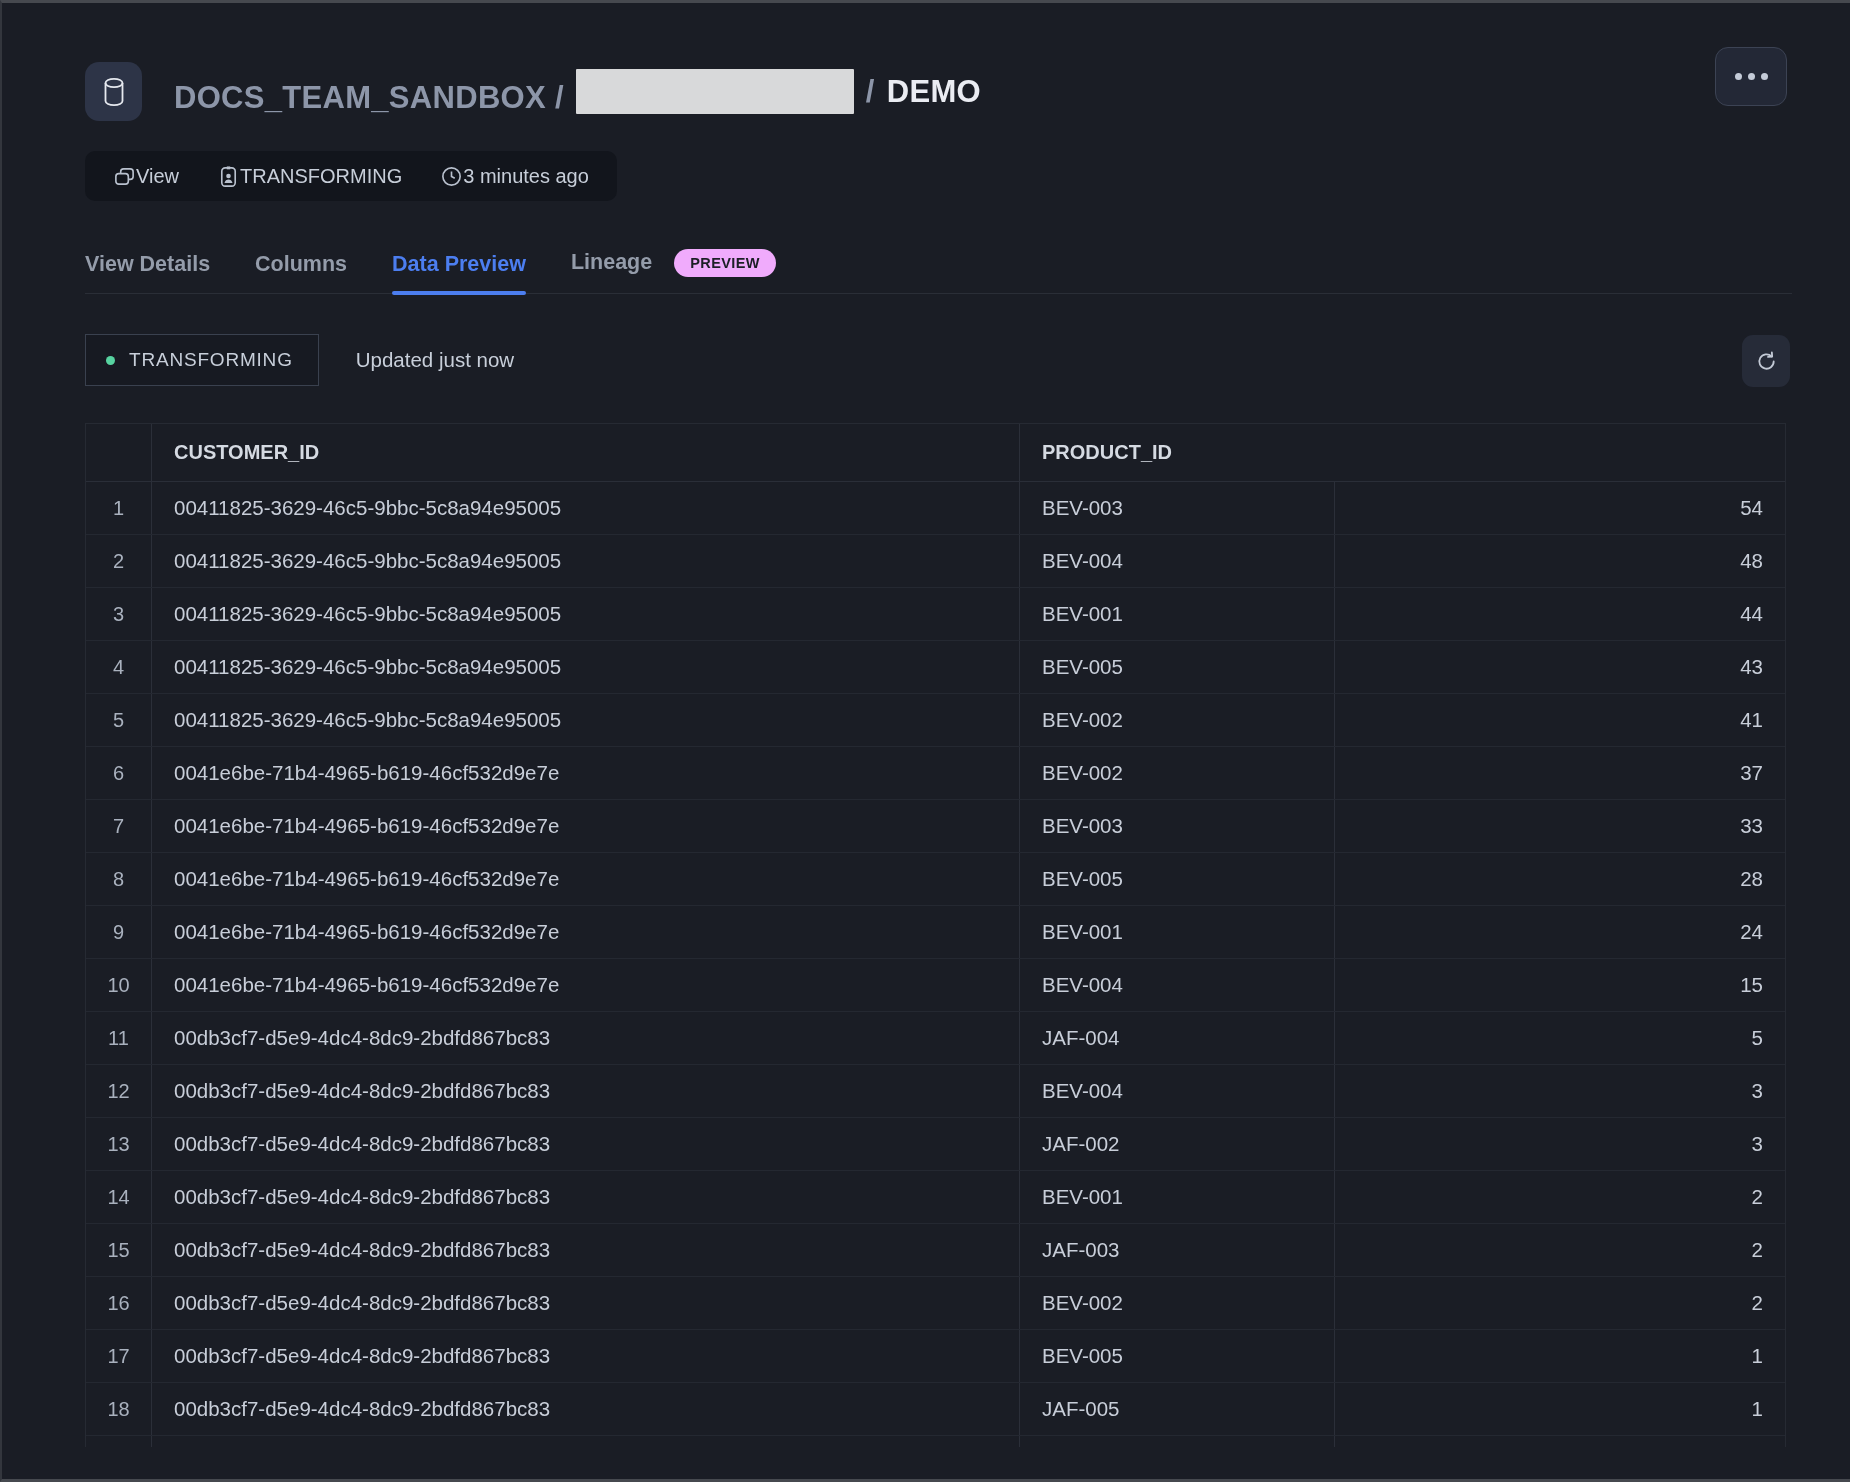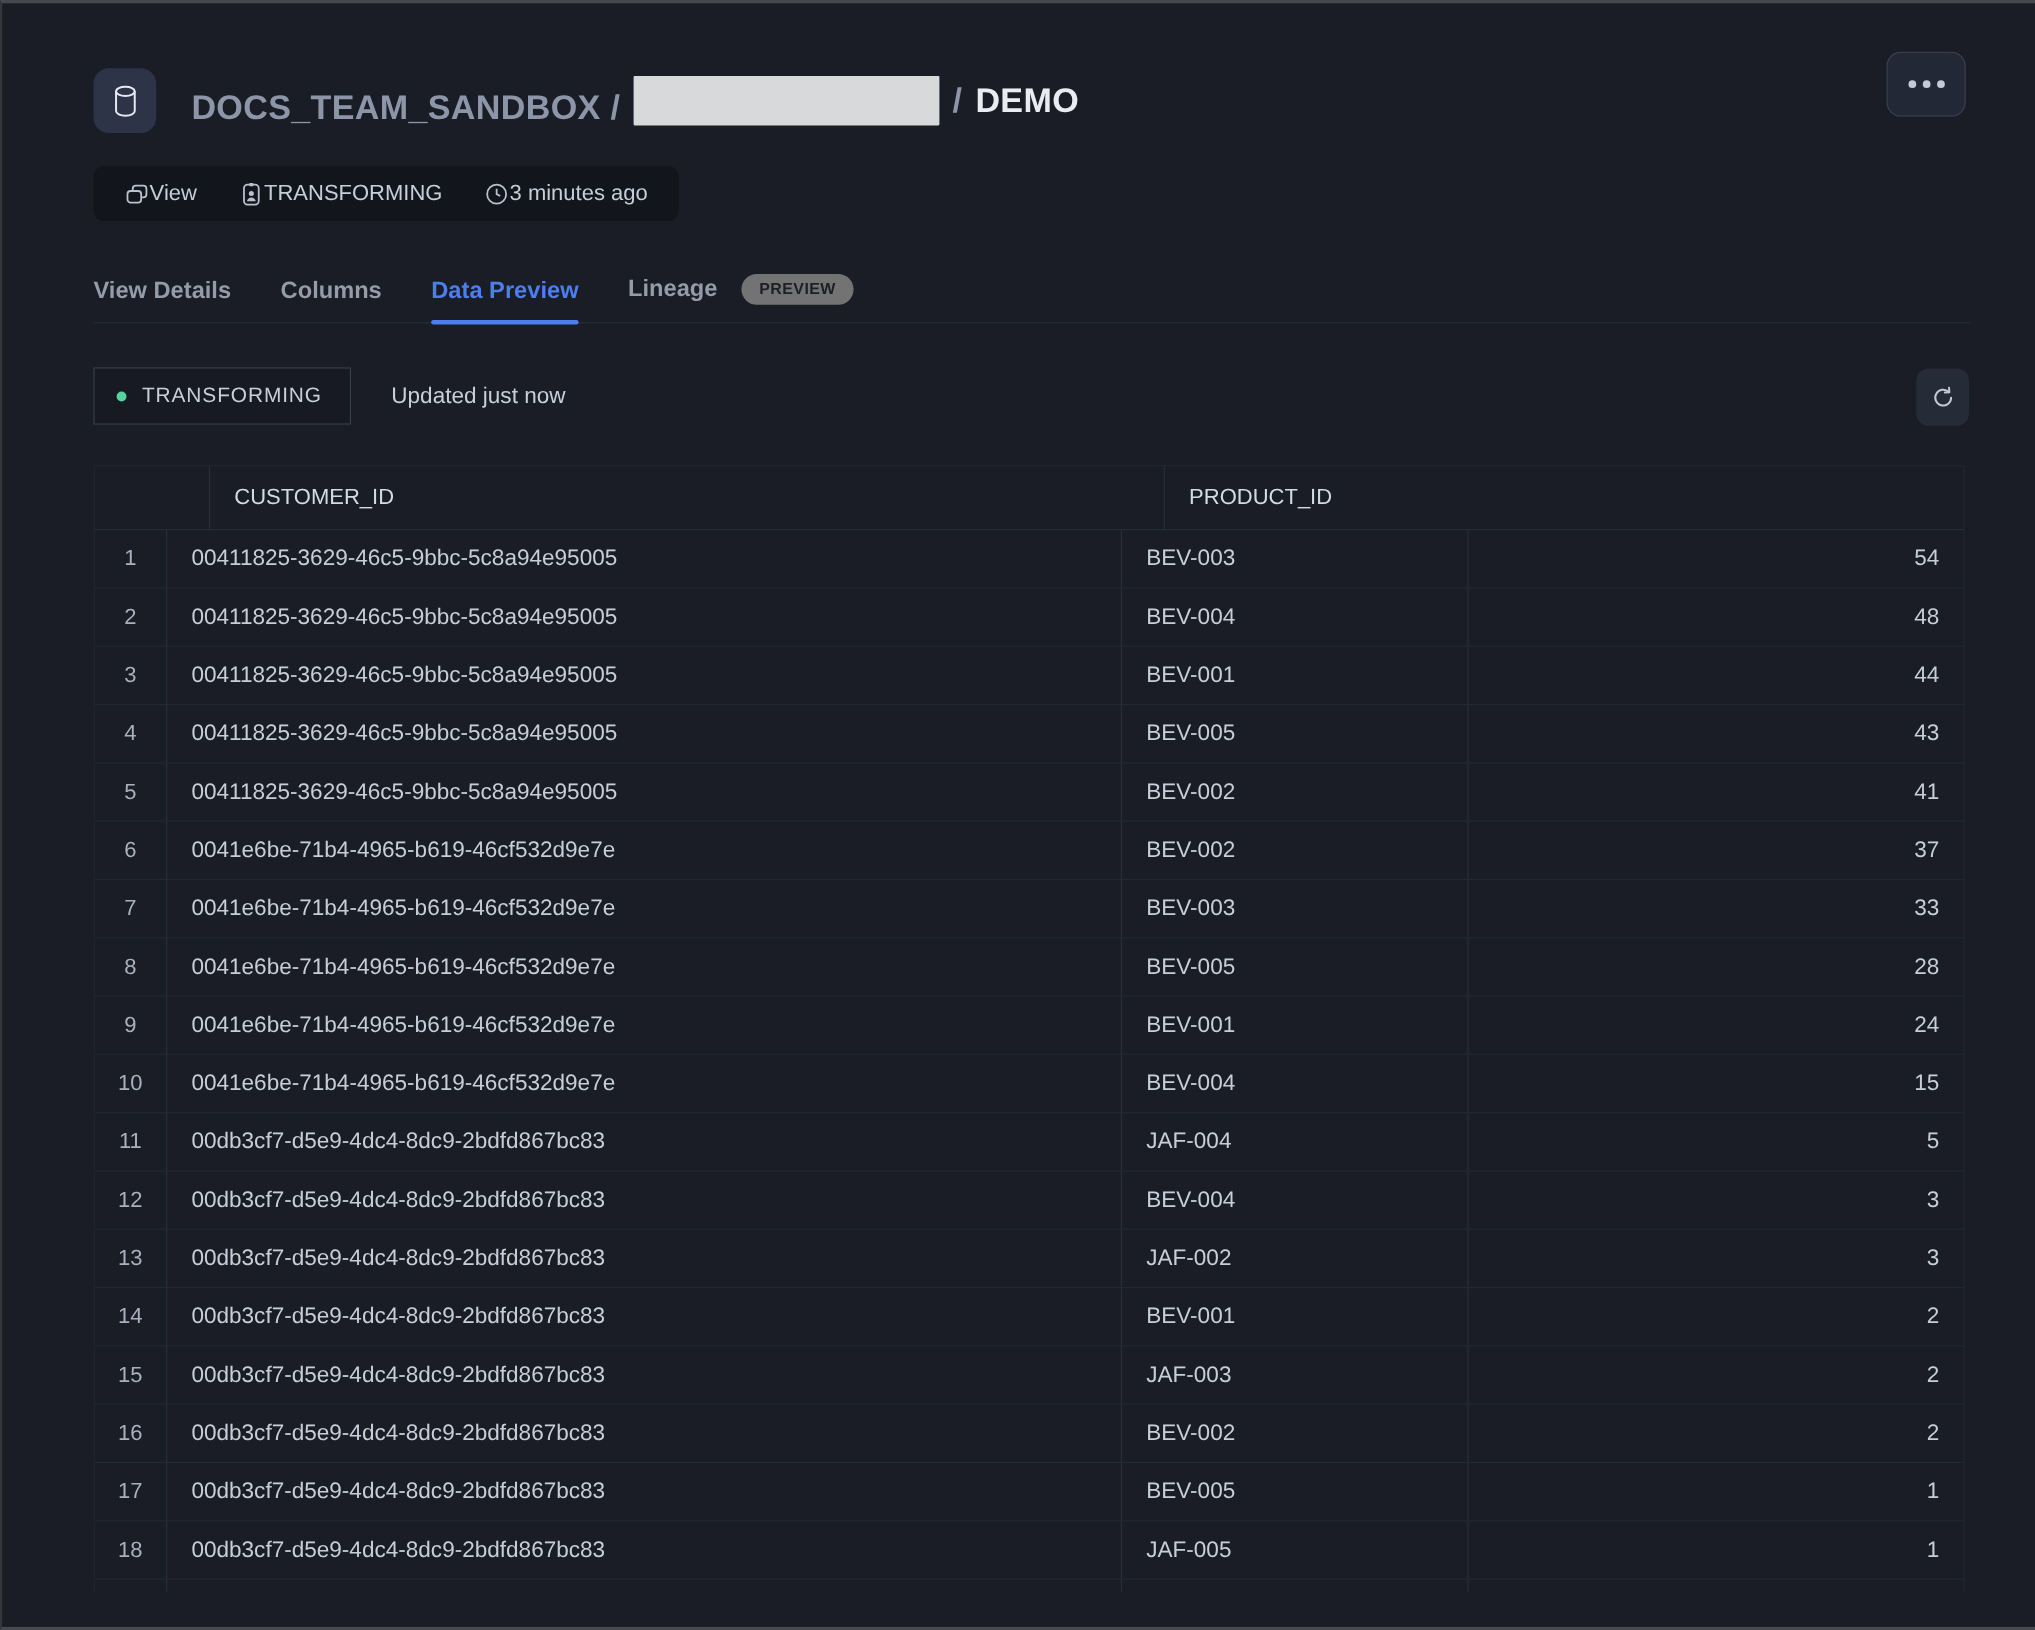--- a/index.html
+++ b/index.html
@@ -30,41 +30,41 @@
   .meta svg{display:block;}
 
   
   .tabs{position:absolute;left:83px;right:58px;top:238px;height:52px;
     display:flex;align-items:flex-end;gap:45px;border-bottom:1px solid #2a2e37;}
   .tab{position:relative;display:flex;align-items:center;padding-bottom:16px;cursor:pointer;
     font-size:21.5px;font-weight:600;color:#949caa;white-space:nowrap;margin-top:16px;}
   .tab.active{color:var(--accent,#4c7ef0);}
   .tab.active::after{content:"";position:absolute;left:0;right:0;bottom:-2px;height:4px;
     border-radius:3px;background:var(--accent,#4c7ef0);}
-  .tab .pill{margin-left:22px;background:#737373;color:#1c1f26;font-size:14.5px;font-weight:bold;
+  .tab .pill{margin-left:22px;background:#f0abfc;color:#1c1f26;font-size:14.5px;font-weight:bold;
     letter-spacing:.4px;padding:7px 16px;border-radius:16px;line-height:1;}
 
   
   .status-row{position:absolute;left:83px;top:330px;right:60px;height:54px;display:flex;align-items:center;}
   .status-pill{display:inline-flex;align-items:center;gap:14px;height:52px;box-sizing:border-box;
     padding:0 25px 0 20px;border:1px solid #3a414f;border-radius:0;background:#171a22;
     color:#c8cfda;font-size:19px;letter-spacing:.8px;}
   .status-pill .dot{width:9px;height:9px;border-radius:50%;background:var(--status-green,#57d3a0);}
   .updated{margin-left:37px;color:#c8cfda;font-size:20.5px;}
   .refresh-btn{position:absolute;right:0;top:2px;width:48px;height:52px;border-radius:11px;
     background:#262b38;display:flex;align-items:center;justify-content:center;cursor:pointer;}
 
   
   .table-clip{position:absolute;left:83px;top:420px;width:1701px;height:1024px;overflow:hidden;}
   .grid{width:1701px;box-sizing:border-box;border:1px solid #262a33;}
   .tr{display:grid;grid-template-columns:65px 868px 315px 1fr;height:52px;border-bottom:1px solid #242831;}
   .tr.head{height:57px;border-bottom:1px solid #2a2e38;}
   .td,.th{display:flex;align-items:center;box-sizing:border-box;overflow:hidden;white-space:nowrap;}
   .td + .td, .th + .th{border-left:1px solid #2b2f39;}
-  .th{font-size:20px;font-weight:normal;color:#d5dae2;padding:0 22px;margin-left:39px;}
+  .th{font-size:20px;font-weight:bold;color:#d5dae2;padding:0 22px;}
   .td{font-size:20.5px;color:#c8ced9;padding:0 22px;}
   .td.num{justify-content:center;color:#a9b1be;padding:0 6px;font-size:20px;}
   .th.right,.td.right{justify-content:flex-end;}
 </style>
 </head>
 <body>
 
 <div class="panel">
 
   <div class="header">

